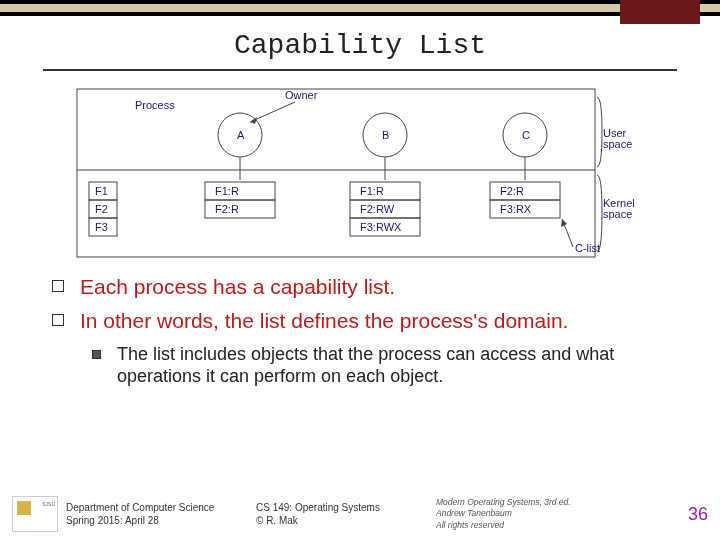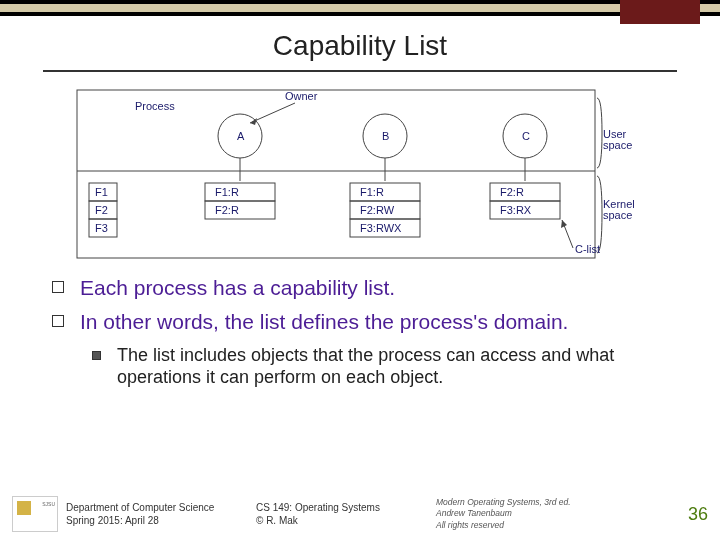--- a/index.html
+++ b/index.html
@@ -27,20 +27,21 @@
     width: 80px;
     height: 24px;
     background: #6b1a1a;
   }
   .title {
     text-align: center;
     font-size: 28px;
     color: #222;
     margin-top: 14px;
     margin-bottom: 8px;
+    font-family: Liberation Mono, monospace;
   }
   .title-line {
     width: 88%;
     margin: 0 auto;
     border-bottom: 2px solid #333;
   }
   .diagram {
     width: 570px;
     height: 175px;
     margin: 16px auto 12px;
@@ -65,21 +66,21 @@
     flex-shrink: 0;
   }
   .box-bullet.filled {
     background: #555;
     width: 9px;
     height: 9px;
     margin-top: 7px;
   }
   .bullet-text {
     font-size: 21px;
-    color: #4c1d95;
+    color: #b91c1c;
     line-height: 1.25;
   }
   .sub-bullet {
     margin-left: 40px;
     margin-bottom: 14px;
   }
   .sub-text {
     font-size: 18px;
     color: #222;
     line-height: 1.25;
@@ -118,21 +119,21 @@
     position: absolute;
     right: 2px;
     top: 4px;
     font-size: 5px;
     color: #666;
   }
   .fcol { line-height: 1.3; }
   .fcol1 { width: 190px; }
   .fcol2 { width: 180px; }
   .fcol3 { flex: 1; font-size: 8.5px; color: #555; font-style: italic; }
-  .pagenum { font-size: 18px; color: #4d7c0f; margin-left: 16px; }
+  .pagenum { font-size: 18px; color: #a21caf; margin-left: 16px; }
 </style>
 </head>
 <body>
 
 <div class="top-bar"></div>
 
 <div class="title">Capability List</div>
 <div class="title-line"></div>
 
 <div class="diagram">

